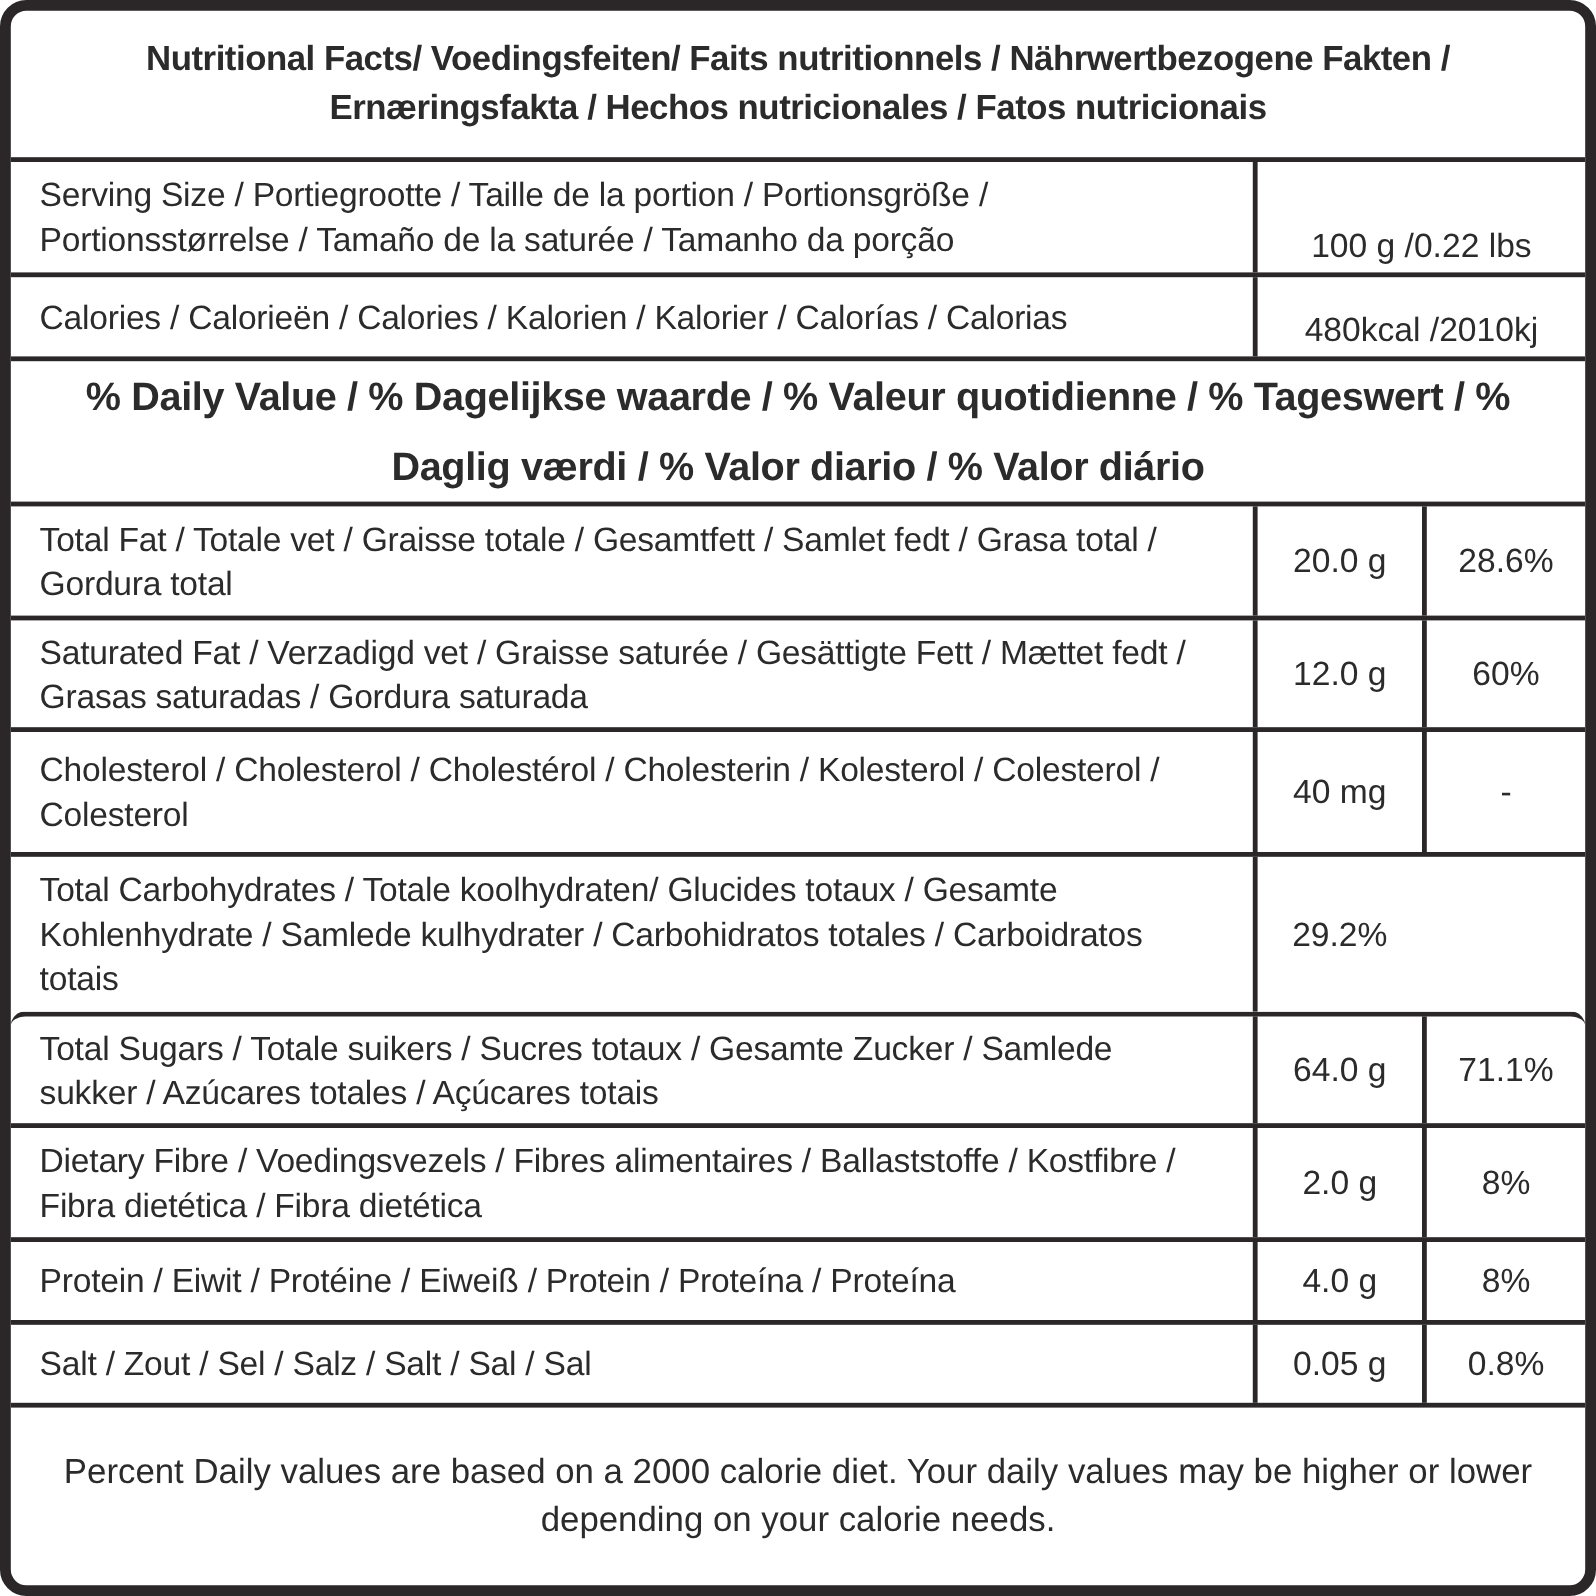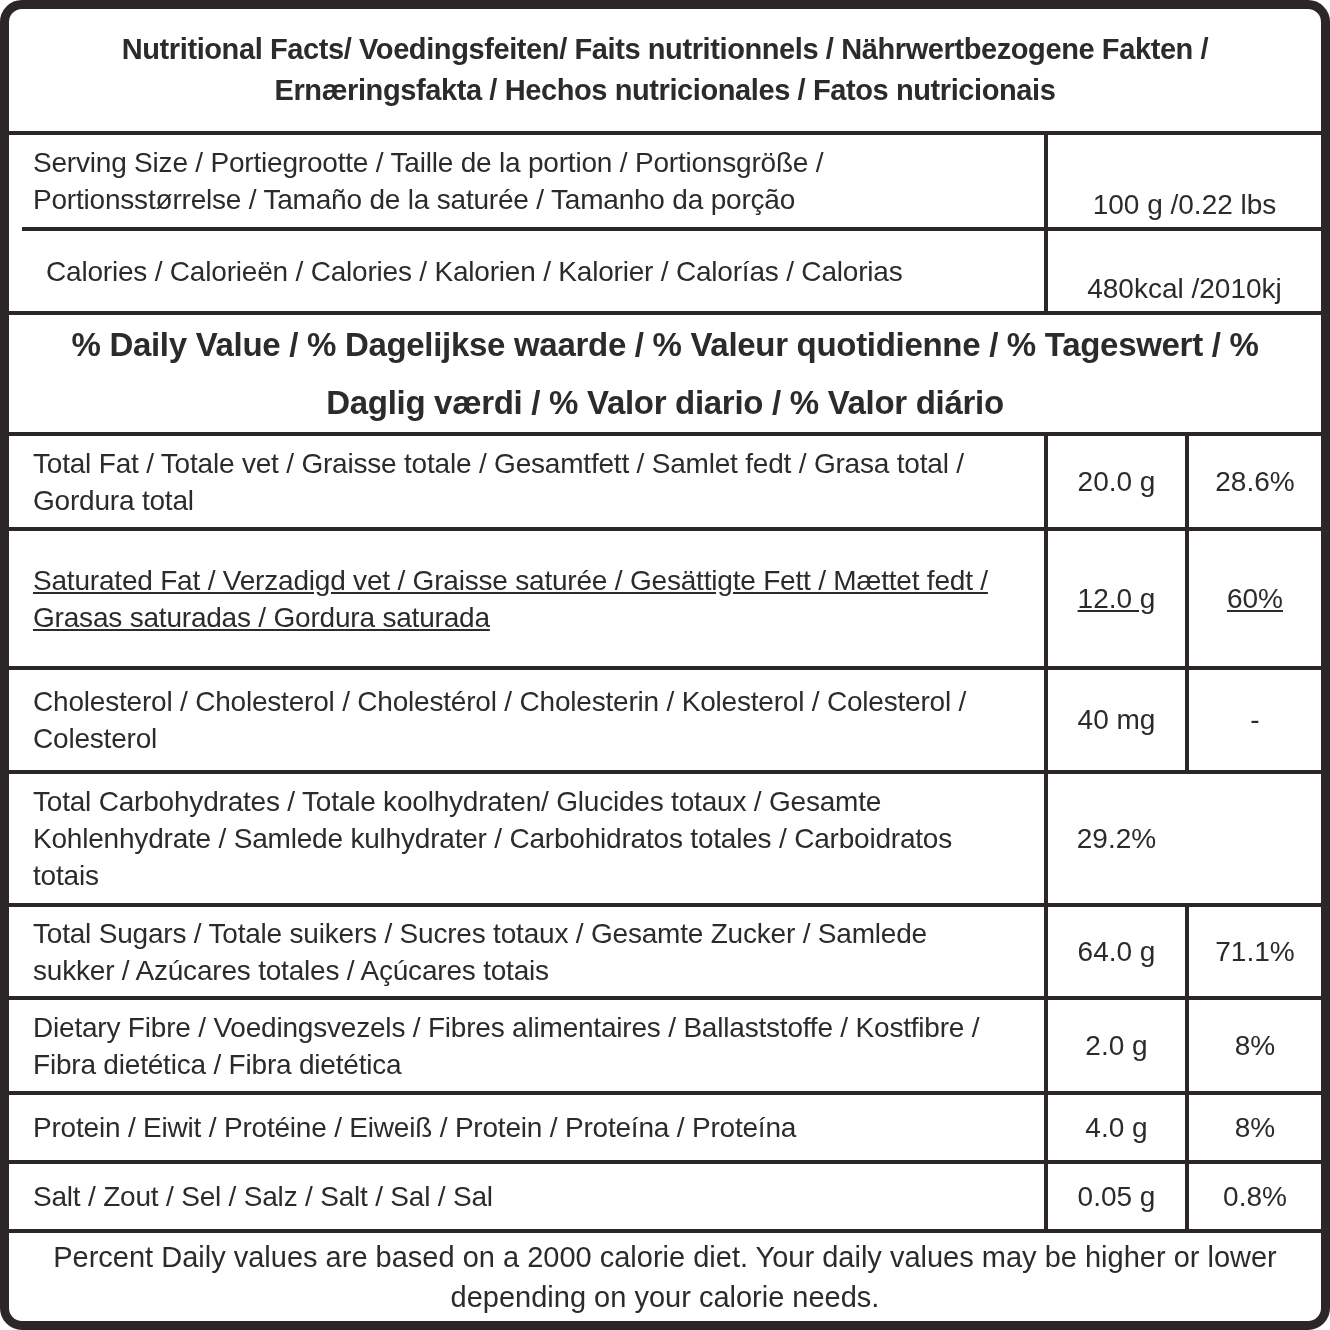--- a/index.html
+++ b/index.html
@@ -21,27 +21,27 @@
   .row {
     flex-shrink: 0;
     border-top: 4px solid #2b2728;
     display: flex;
   }
   .row:first-child { border-top: 0; }
 
   
   .r-header   { height: 122px; }
   .r-serving  { height: 96px;  }
-  .r-calories { height: 84px; margin-left: 13px;  }
+  .r-calories { height: 70px;  }
   .r-dvhead   { height: 121px; }
   .r-n0 { height: 95px;  }
-  .r-n1 { height: 139px; text-decoration: underline; }
+  .r-n1 { height: 93px; }
   .r-n2 { height: 104px; }
   .r-n3 { height: 133px; }
-  .r-n4 { height: 93px;  }
+  .r-n4 { height: 93px; border-radius: 12px;  }
   .r-n5 { height: 95px;  }
   .r-n6 { height: 69px;  }
   .r-n7 { height: 69px;  }
   .r-footer { height: 117px; flex: 1; }
 
   
   .r-header, .r-dvhead, .r-footer {
     align-items: center;
     justify-content: center;
     text-align: center;

